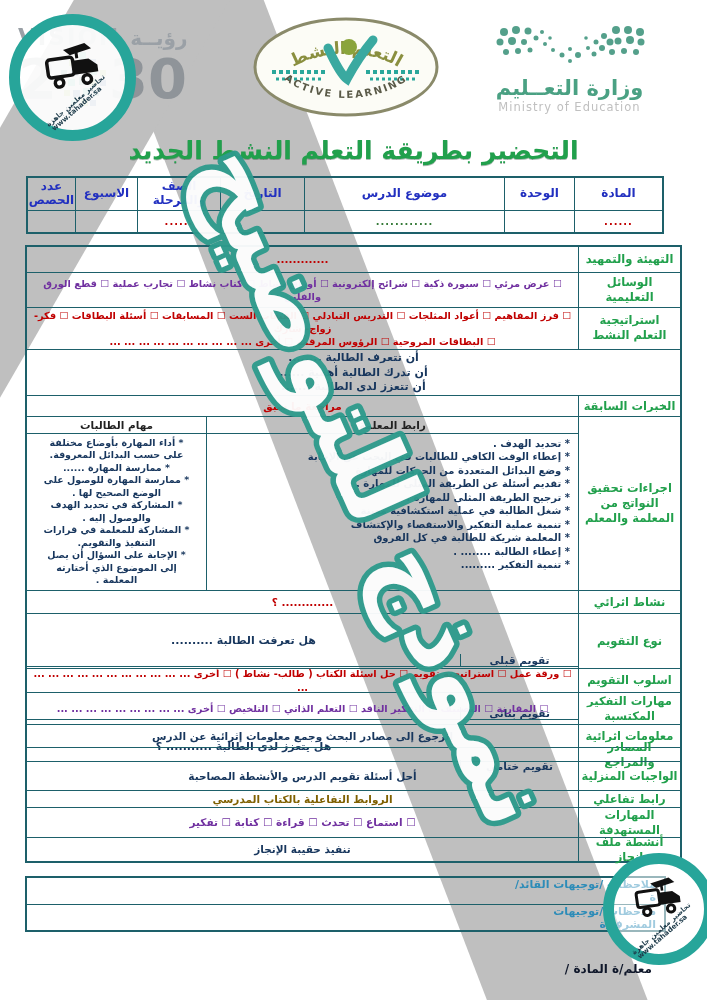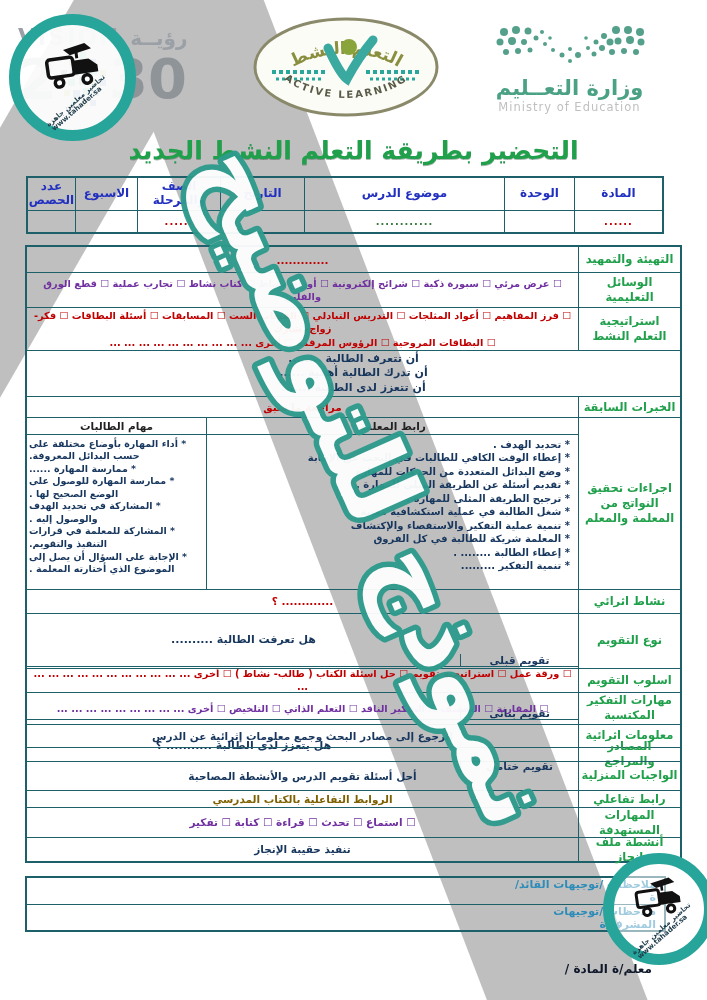--- a/index.html
+++ b/index.html
@@ -81,21 +81,21 @@
   
   .ij-wrap { flex:1; display:flex; flex-direction:column; overflow:hidden; }
   .ij-head { display:flex; border-bottom:1px solid #1d606a; height:17px; color:#222;
              font-size:10.5px; }
   .ij-head > div { display:flex; align-items:center; justify-content:center; }
   .ij-t { flex:0 0 372px; border-left:1px solid #1d606a; }
   .ij-s { flex:1; }
   .ij-body { display:flex; flex:1; overflow:hidden; }
   .ij-body .ij-t { text-align:right; padding:3px 8px; white-space:pre-line;
                    font-size:10px; line-height:1.35; color:#17365d; display:block; }
-  .ij-body .ij-s { text-align:left; padding:3px 2px; white-space:pre-line;
+  .ij-body .ij-s { text-align:center; padding:3px 14px; white-space:pre-line;
                    font-size:9.5px; line-height:1.32; color:#17365d; display:block; }
 
   
   .tq-wrap { flex:1; display:flex; flex-direction:column; }
   .tq-row { display:flex; border-top:1px solid #1d606a; flex:1; }
   .tq-row:first-child { border-top:none; }
   .tq-type { flex:0 0 118px; border-left:1px solid #1d606a; display:flex; align-items:center;
              justify-content:center; color:#17365d; font-size:10.5px;margin-top:40px; }
   .tq-q { flex:1; display:flex; align-items:center; justify-content:center;
           color:#17365d; font-size:11px; }

